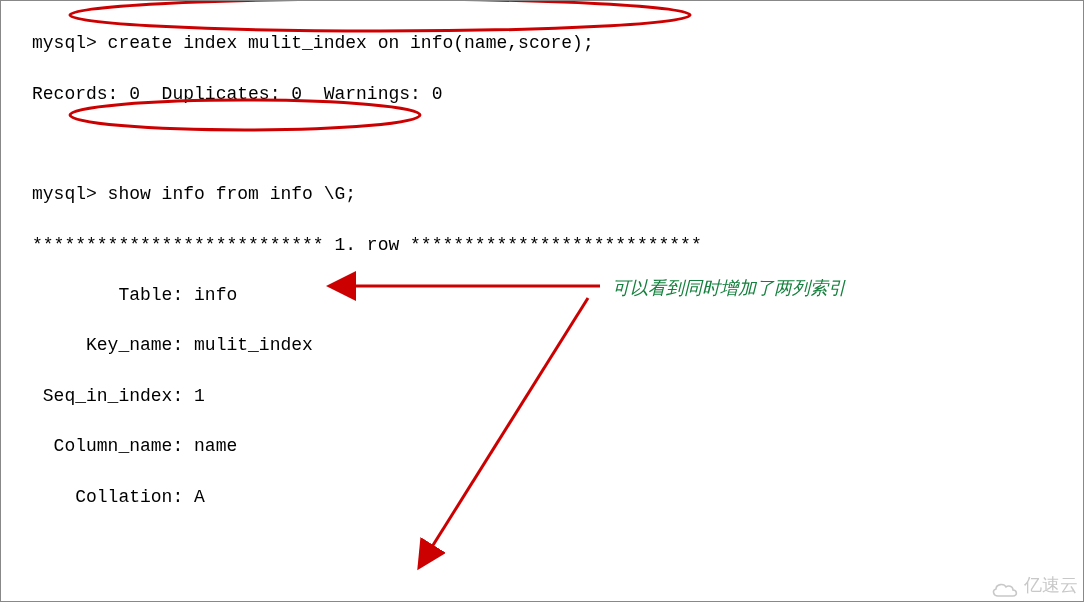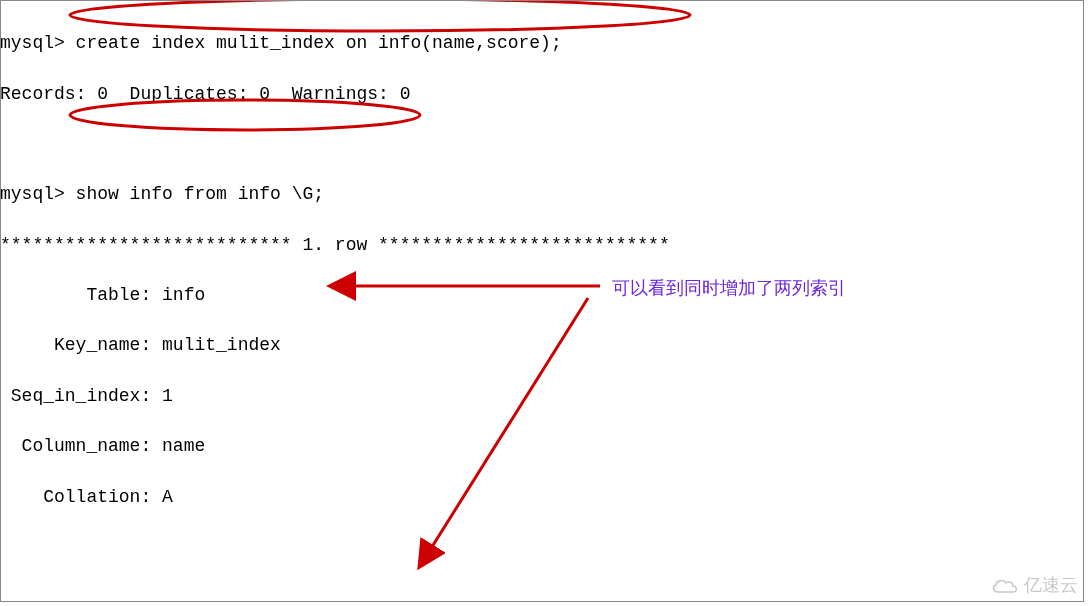--- a/index.html
+++ b/index.html
@@ -12,43 +12,44 @@
     width: 1088px;
     height: 606px;
     position: relative;
     overflow: hidden;
   }
   .terminal {
     position: relative;
     padding: 6px 0 0 0;
     white-space: pre;
   }
-  .line { white-space: pre; }
+  .line { white-space: pre; margin-left: 32px; }
   .overlay {
     position: absolute;
     top:0; left:0;
     width:1088px; height:606px;
     pointer-events:none;
   }
   .annotation {
     position:absolute;
-    color:#6d28d9;
+    color:#15803d;
     font-family: "Microsoft YaHei", "SimHei", sans-serif;
     font-size:18px;
     white-space:nowrap;
+    font-style:italic;
   }
   .watermark {
     position:absolute;
     right:10px;
     bottom:8px;
     color:#bfbfbf;
     font-family: "Microsoft YaHei", sans-serif;
     font-size:18px;
     display:flex;
-    align-items:center;
+    align-items:flex-end;
     gap:6px;
     opacity:0.85;
   }
   .watermark .cloud {
     width:28px;height:18px;
     position:relative;
   }
   .cloud svg { display:block; }
   .border-frame{
     position:absolute;

